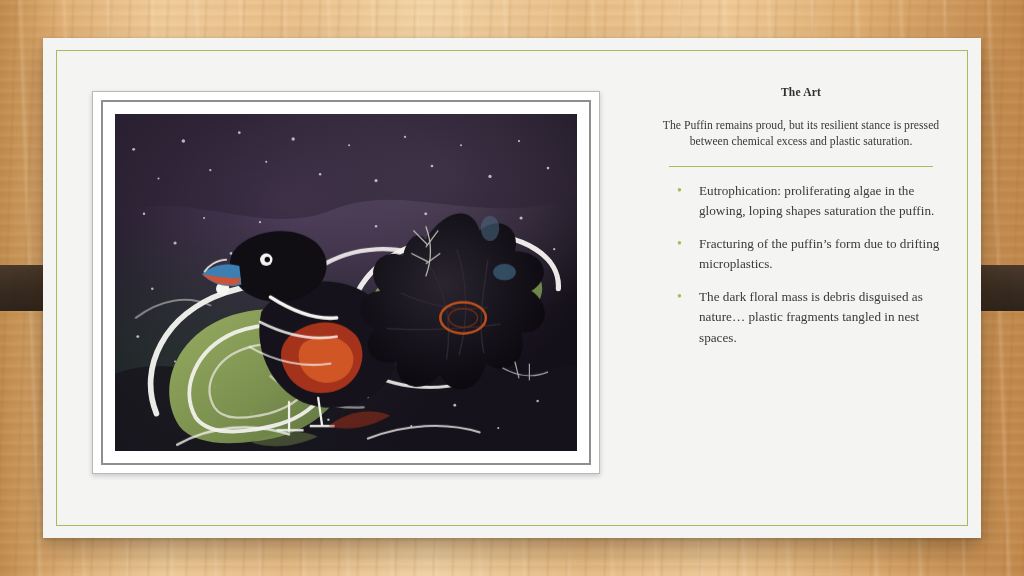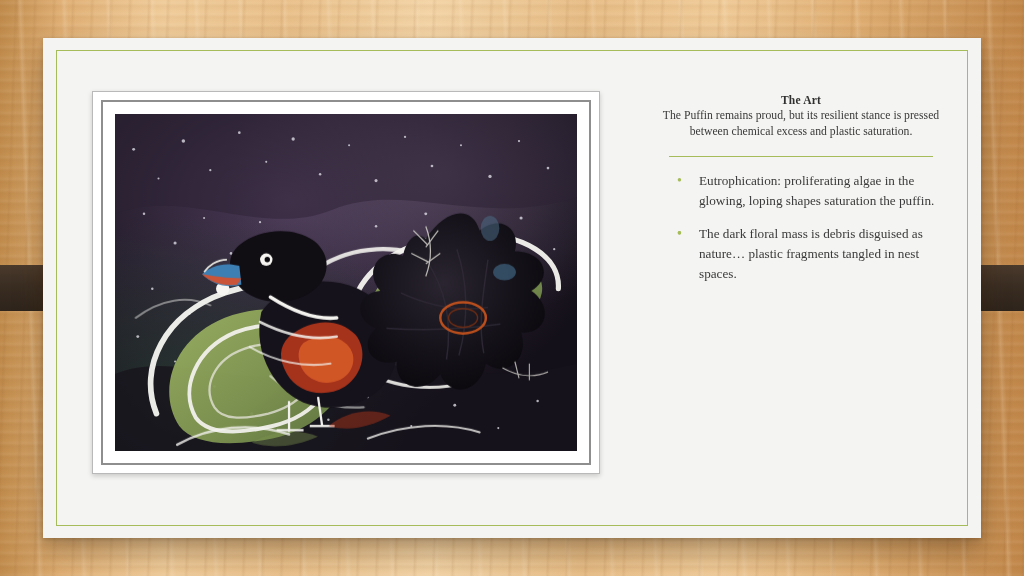--- a/index.html
+++ b/index.html
@@ -107,36 +107,36 @@
     background: #120f18;
   }
 
   
   .art-svg { position: absolute; left: 0; top: 0; width: 100%; height: 100%; display: block; }
 
   
   .text-col {
     position: absolute;
     left: 598px;
-    top: 56px;
+    top: 48px;
     width: 320px;
   }
   .art-heading {
     text-align: center;
     font-weight: bold;
     font-size: 11.5px;
     color: #2f2f2f;
     letter-spacing: .2px;
   }
   .art-sub {
     text-align: center;
     font-size: 11.7px;
     color: #3a3a3a;
     line-height: 1.33;
-    margin-top: 2px;
+    margin-top: 20px;
     padding: 0 6px;
   }
   .divider {
     margin: 17px 0 14px 28px;
     width: 264px;
     height: 0;
     border-top: 1.3px solid #a6bc5a;
   }
   ul.bullets {
     list-style: none;
@@ -358,20 +358,21 @@
       <div class="art-heading">The Art</div>
       <div class="art-sub">The Puffin remains proud, but its resilient stance is pressed between chemical excess and plastic saturation.</div>
       <div class="divider"></div>
       <ul class="bullets">
         <li>
           <span class="dot">•</span>
           <span>Eutrophication: proliferating algae in the glowing, loping shapes saturation the puffin.</span>
         </li>
         <li>
           <span class="dot">•</span>
+          <span>Fracturing of the puffin’s form due to drifting microplastics.</span>
         </li>
         <li>
           <span class="dot">•</span>
           <span>The dark floral mass is debris disguised as nature… plastic fragments tangled in nest spaces.</span>
         </li>
       </ul>
     </div>
   </div>
 </div>
 

